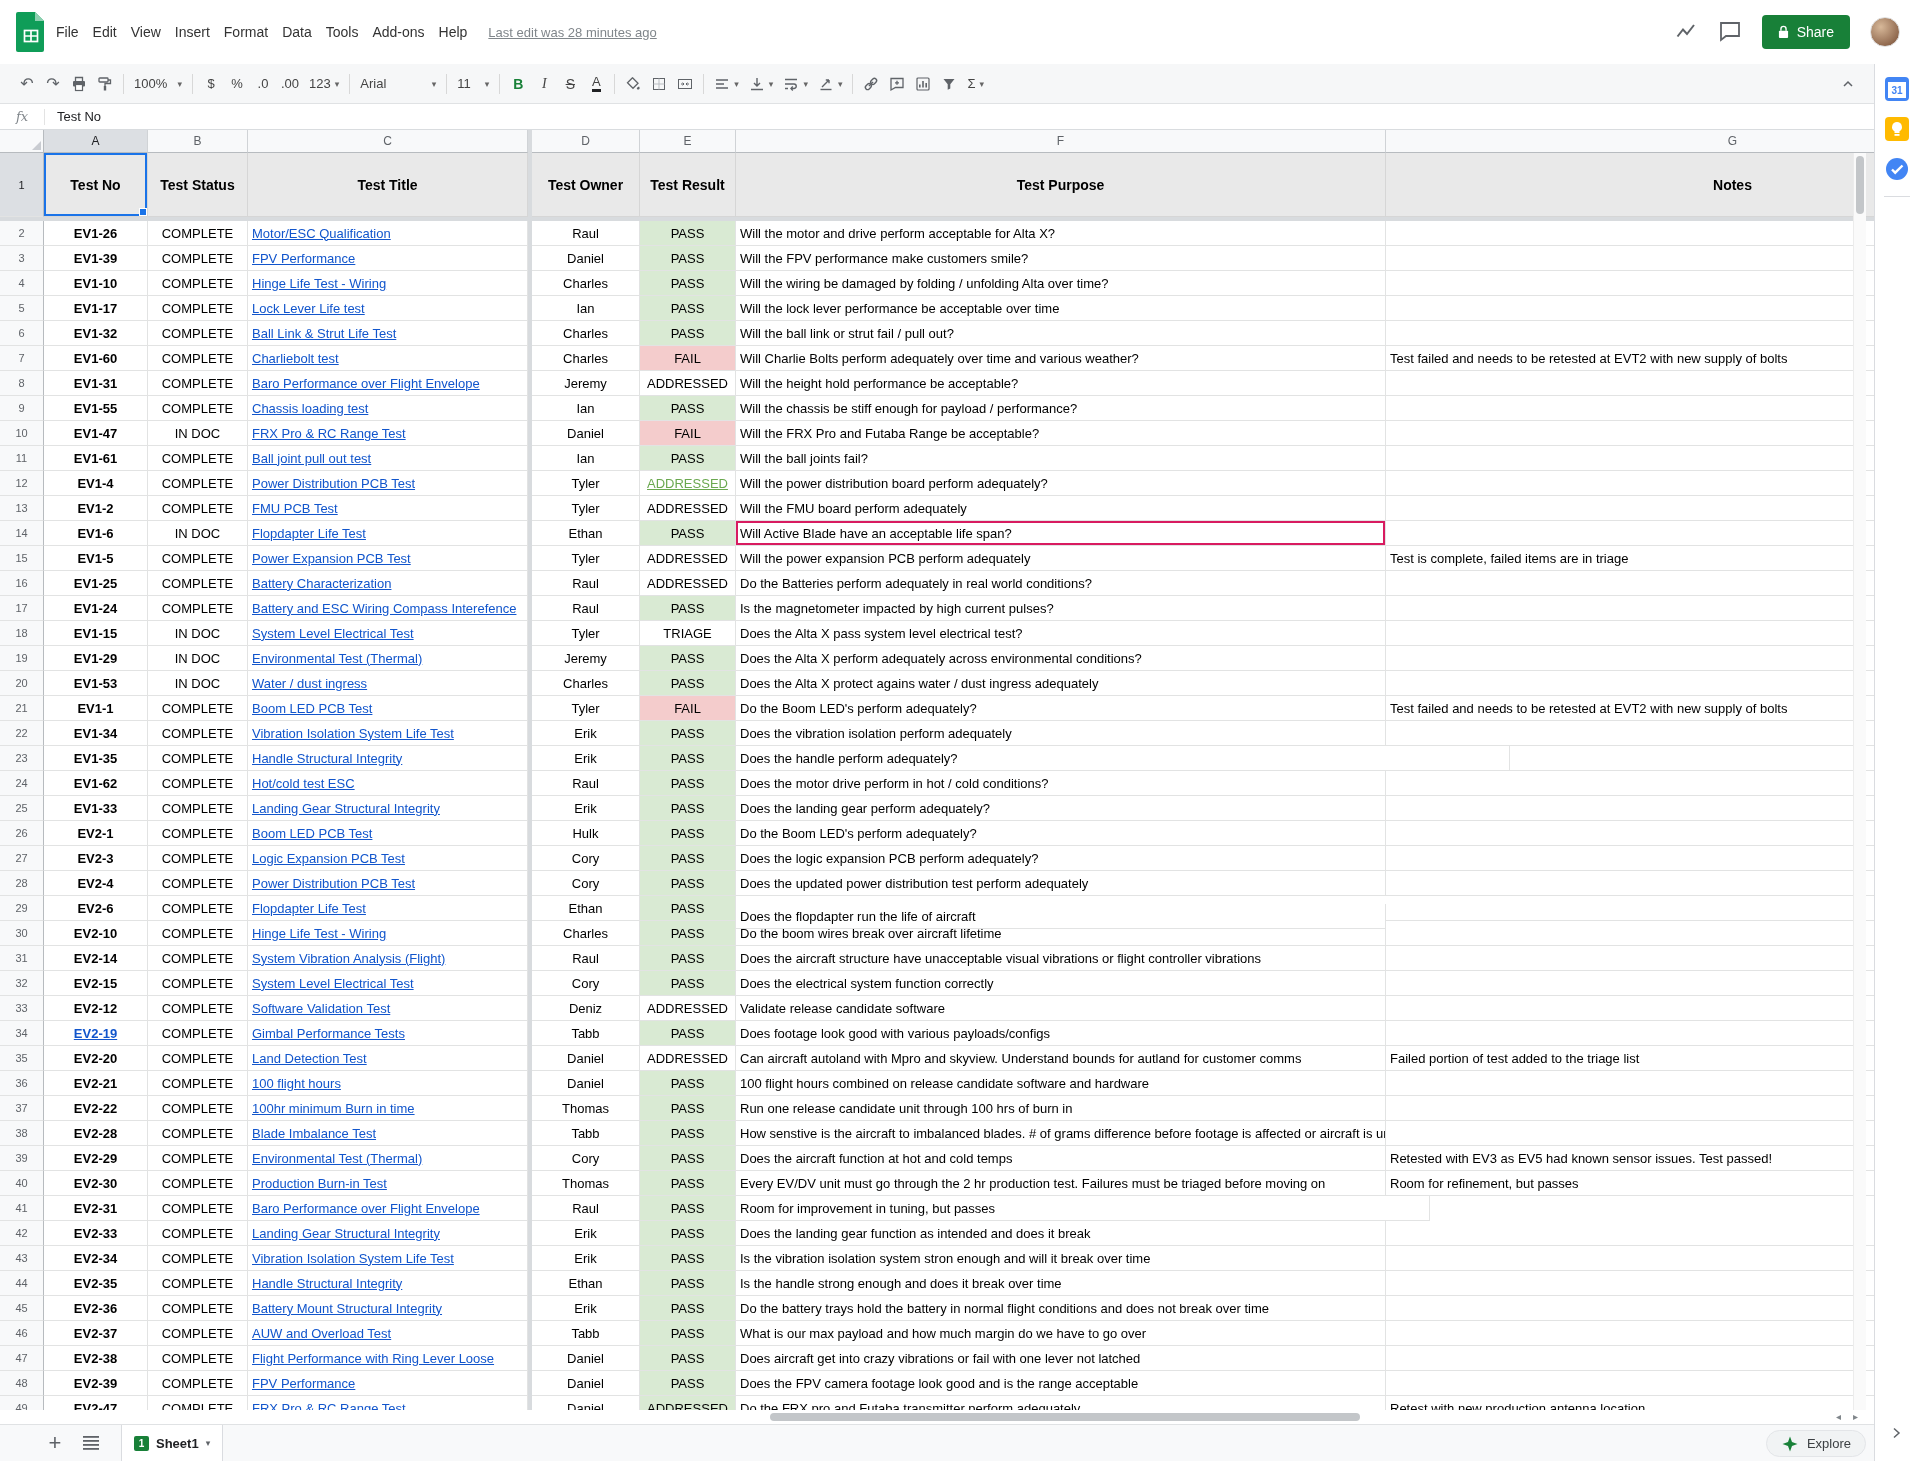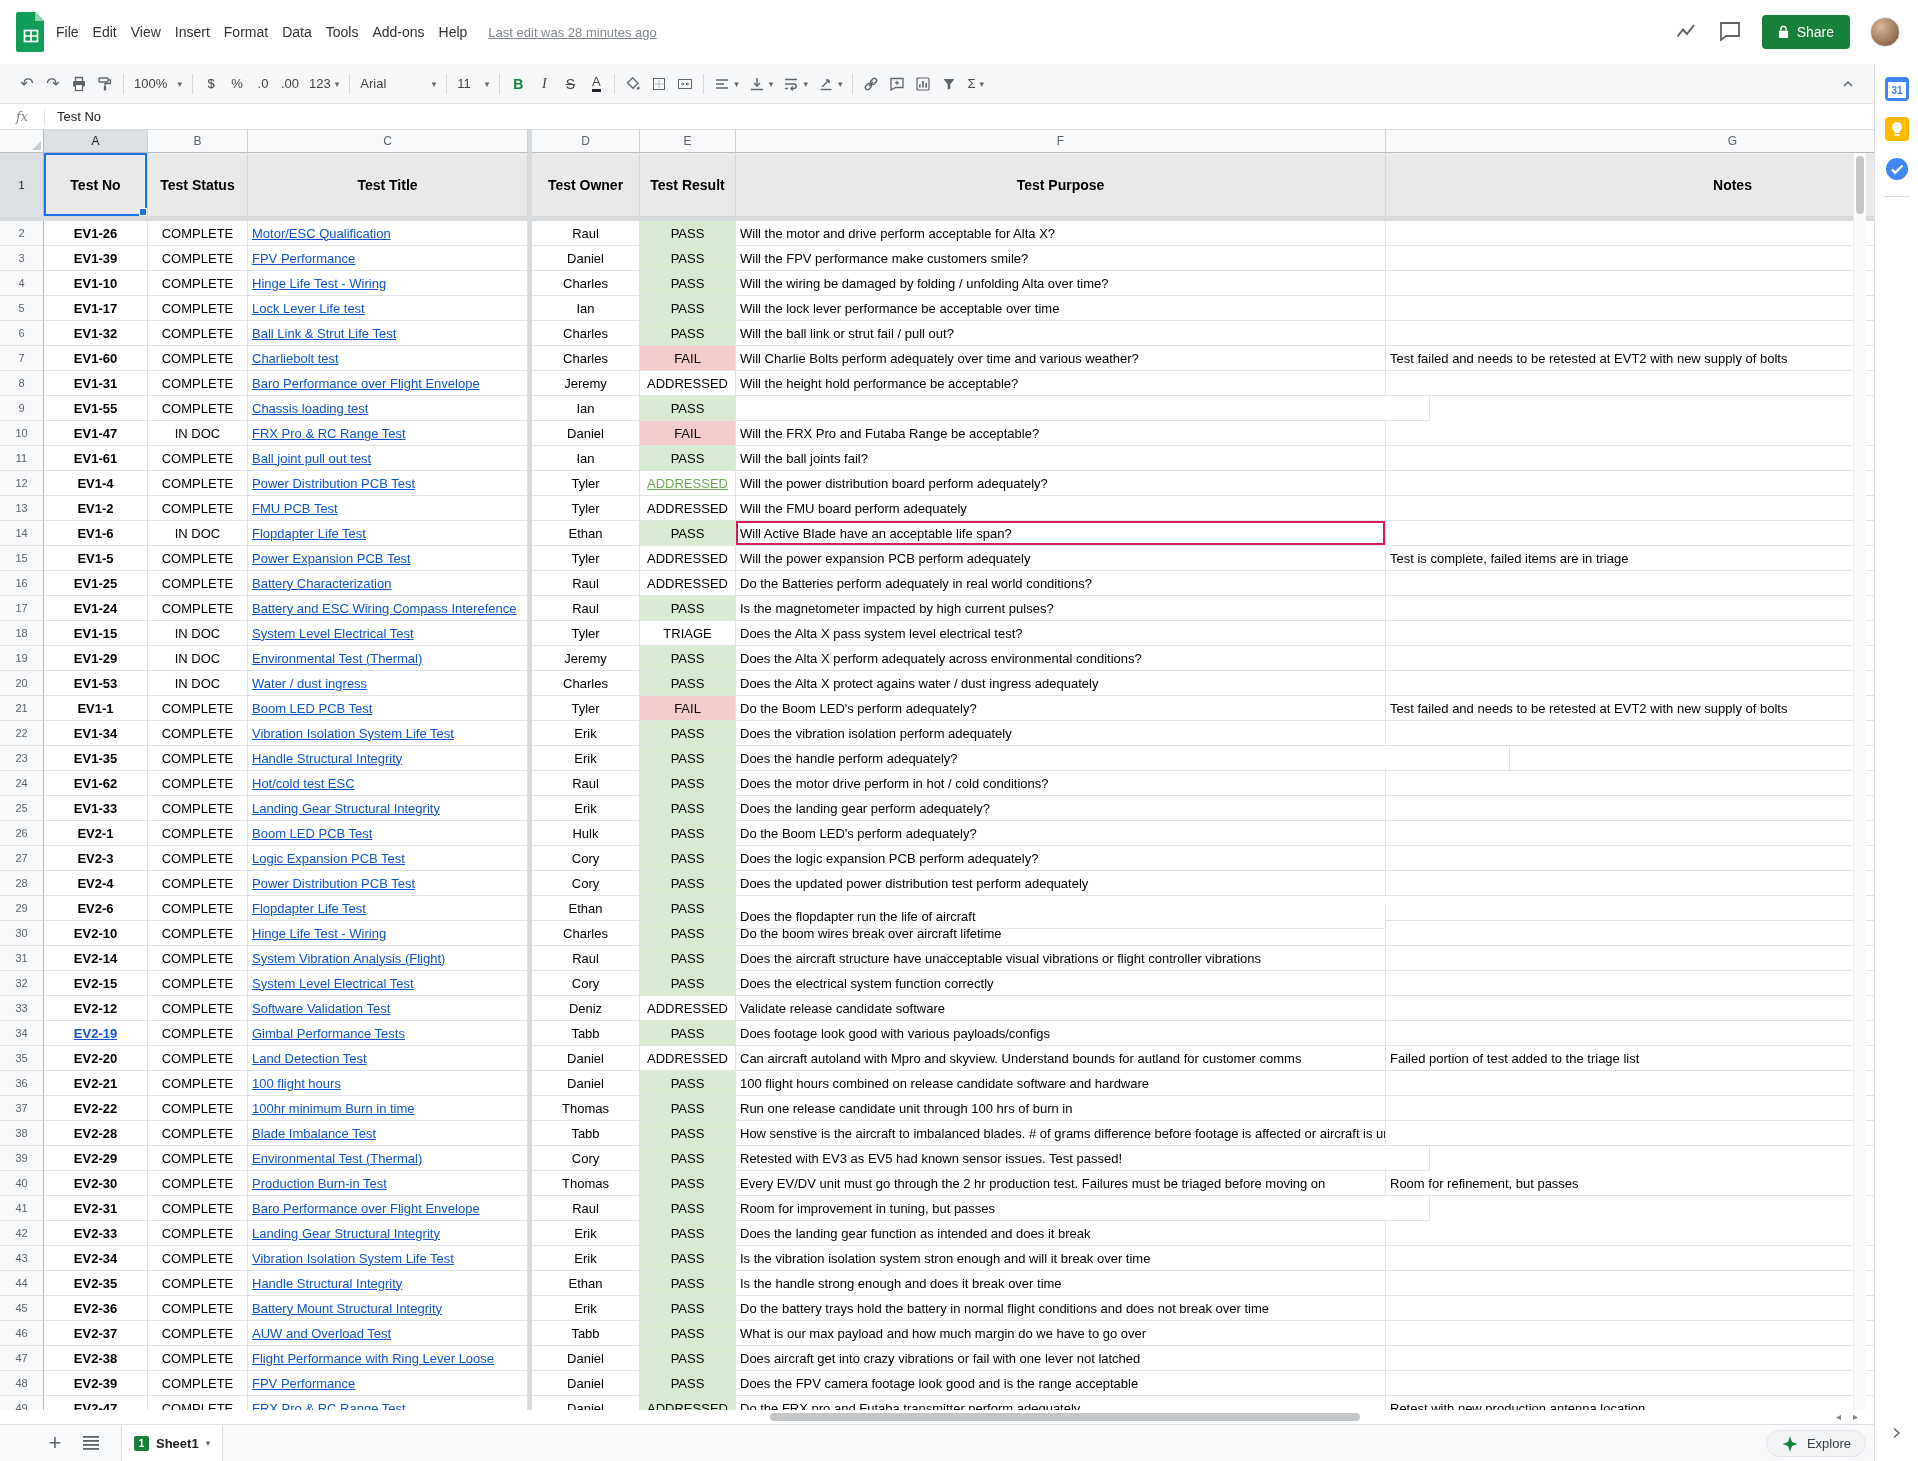--- a/index.html
+++ b/index.html
@@ -447,20 +447,21 @@
           <div class="cell a-left" style="width: 694px;"></div>
         </div>
         <div class="grow">
           <div class="gut">9</div>
           <div class="cell a-center b" style="width: 104px;">EV1-55</div>
           <div class="cell a-center" style="width: 100px;">COMPLETE</div>
           <div class="cell a-left link" style="width: 280px;">Chassis loading test</div>
           <div class="vdiv"></div>
           <div class="cell a-center" style="width: 108px;">Ian</div>
           <div class="cell a-center bg-green" style="width: 96px;">PASS</div>
+          <div class="cell a-left" style="width: 650px;">Will the chassis be stiff enough for payload / performance?</div>
           <div class="cell a-left" style="width: 694px;"></div>
         </div>
         <div class="grow">
           <div class="gut">10</div>
           <div class="cell a-center b" style="width: 104px;">EV1-47</div>
           <div class="cell a-center" style="width: 100px;">IN DOC</div>
           <div class="cell a-left link" style="width: 280px;">FRX Pro &amp; RC Range Test</div>
           <div class="vdiv"></div>
           <div class="cell a-center" style="width: 108px;">Daniel</div>
           <div class="cell a-center bg-red" style="width: 96px;">FAIL</div>
@@ -776,20 +777,21 @@
           <div class="cell a-left" style="width: 694px;"></div>
         </div>
         <div class="grow">
           <div class="gut">39</div>
           <div class="cell a-center b" style="width: 104px;">EV2-29</div>
           <div class="cell a-center" style="width: 100px;">COMPLETE</div>
           <div class="cell a-left link" style="width: 280px;">Environmental Test (Thermal)</div>
           <div class="vdiv"></div>
           <div class="cell a-center" style="width: 108px;">Cory</div>
           <div class="cell a-center bg-green" style="width: 96px;">PASS</div>
+          <div class="cell a-left" style="width: 650px;">Does the aircraft function at hot and cold temps</div>
           <div class="cell a-left" style="width: 694px;">Retested with EV3 as EV5 had known sensor issues. Test passed!</div>
         </div>
         <div class="grow">
           <div class="gut">40</div>
           <div class="cell a-center b" style="width: 104px;">EV2-30</div>
           <div class="cell a-center" style="width: 100px;">COMPLETE</div>
           <div class="cell a-left link" style="width: 280px;">Production Burn-in Test</div>
           <div class="vdiv"></div>
           <div class="cell a-center" style="width: 108px;">Thomas</div>
           <div class="cell a-center bg-green" style="width: 96px;">PASS</div>

